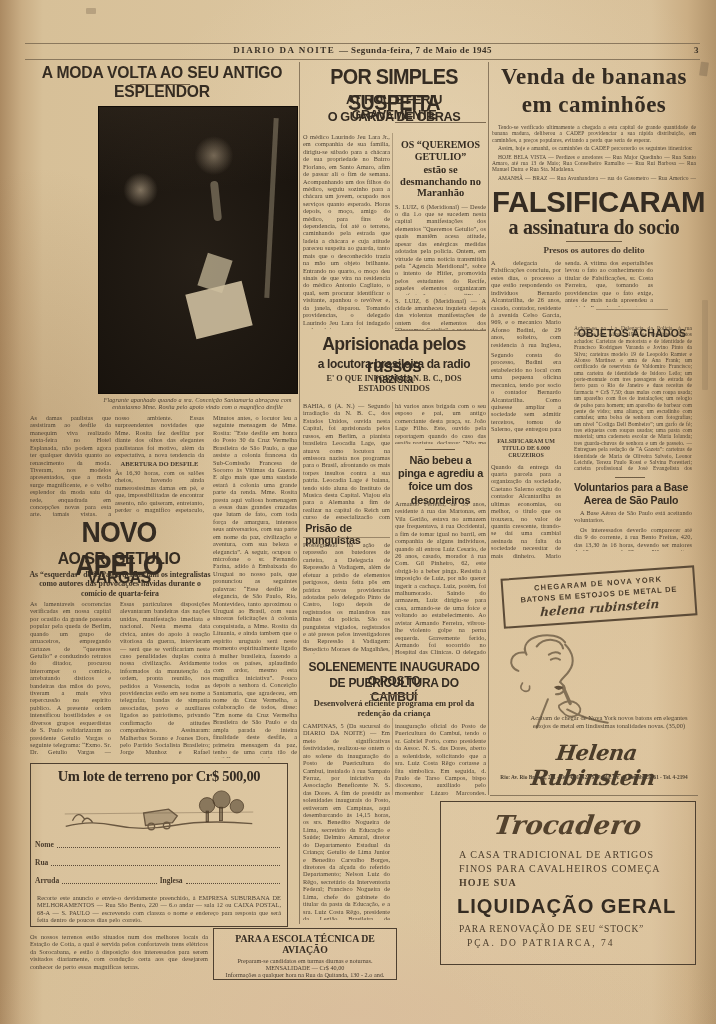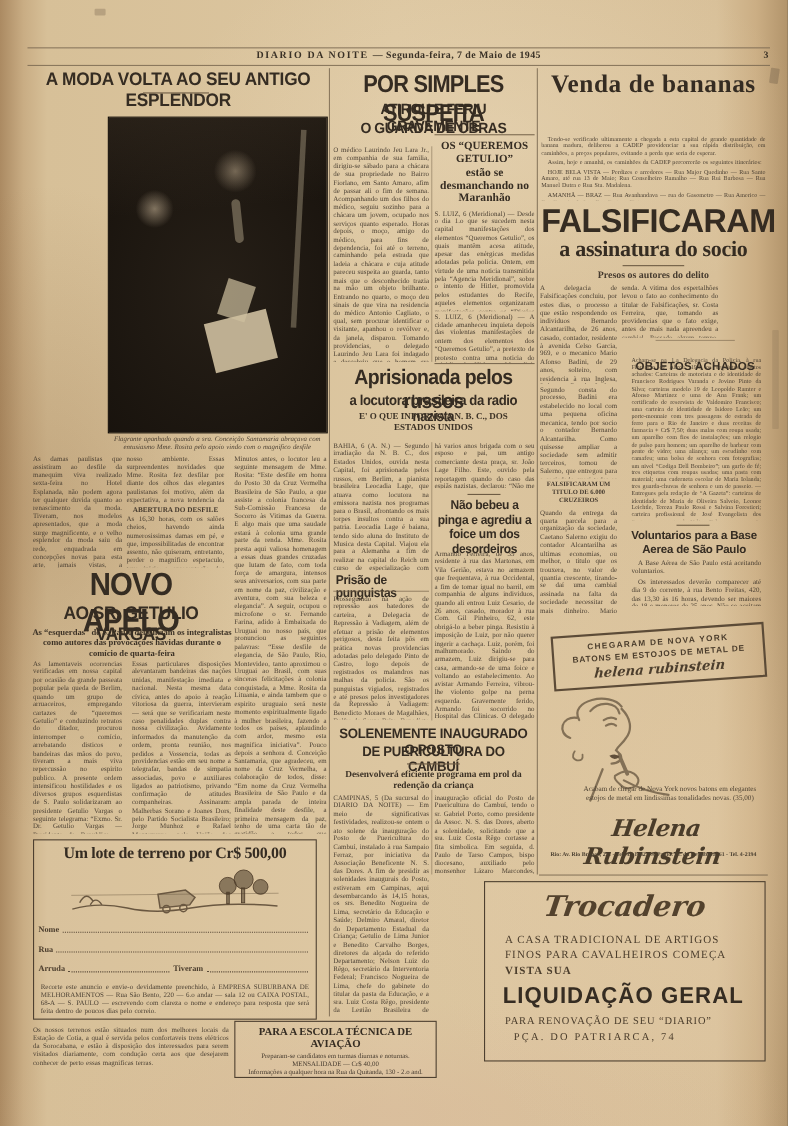--- a/index.html
+++ b/index.html
@@ -108,41 +108,41 @@
       <span>Nome</span>
         <span class="leader"></span>
     </div>
     <div class="formrow">
       <span>Rua</span>
         <span class="leader"></span>
     </div>
     <div class="formrow">
       <span>Arruda</span>
         <span class="leader"></span>
-      <span>Tiveram</span>
+      <span>Inglesa</span>
         <span class="leader"></span>
     </div>
     <div class="bt" style="margin:0 6px;height:34px;">Recorte este anuncio e envie-o devidamente preenchido, à EMPRESA SUBURBANA DE MELHORAMENTOS — Rua São Bento, 220 — 6.o andar — sala 12 ou CAIXA POSTAL, 68-A — S. PAULO — escrevendo com clareza o nome e endereço para resposta que será feita dentro de poucos dias pelo correio.</div>
   </div>
   <div class="abs bt" style="left:30px;top:933px;width:178px;height:72px;">Os nossos terrenos estão situados num dos melhores locais da Estação de Cotia, a qual é servida pelos confortaveis trens elétricos da Sorocabana, e estão à disposição dos interessados para serem visitados diariamente, com condução certa aos que desejarem conhecer de perto essas magnificas terras.</div>
 
   <div class="abs boxed" style="left:213px;top:928px;width:182px;height:50px;border-width:1px;">
     <div class="ctr serifhd hd" style="font-size:9.8px;margin-top:4px;">PARA A ESCOLA TÉCNICA DE AVIAÇÃO</div>
     <div class="ctr" style="font-size:6.2px;margin-top:2px;">Preparam-se candidatos em turmas diurnas e noturnas.</div>
     <div class="ctr" style="font-size:6.2px;">MENSALIDADE — Cr$ 40,00</div>
     <div class="ctr" style="font-size:6.2px;">Informações a qualquer hora na Rua da Quitanda, 130 - 2.o and.</div>
   </div>
 
   <div class="abs sanscond hd ctr" style="left:302px;top:64px;width:184px;font-size:22px;letter-spacing:-.8px;transform:scaleX(.9);">POR SIMPLES SUSPEITA</div>
   <div class="abs sanscond hd ctr" style="left:302px;top:92px;width:184px;font-size:13.5px;letter-spacing:-.4px;transform:scaleX(.94);">ATIROU E FERIU GRAVEMENTE</div>
   <div class="abs sanscond hd ctr" style="left:302px;top:109px;width:184px;font-size:13.5px;letter-spacing:-.4px;transform:scaleX(.94);">O GUARDA DE OBRAS</div>
   <div class="abs bt" style="left:303px;top:133px;width:87px;height:196px;">O médico Laurindo Jeu Lara Jr., em companhia de sua familia, dirigiu-se sábado para a chácara de sua propriedade no Bairro Fiorlano, em Santo Amaro, afim de passar ali o fim de semana. Acompanhando um dos filhos do médico, seguiu sozinho para a chácara um jovem, ocupado nos serviços quanto esperado. Horas depois, o moço, amigo do médico, para fins de dependencia, foi até o terreno, caminhando pela estrada que ladeia a chácara e cuja atitude pareceu suspeita ao guarda, tanto mais que o desconhecido trazia na mão um objeto brilhante. Entrando no quarto, o moço deu sinais de que vira na residencia do médico Antonio Cagliato, o qual, sem procurar identificar o visitante, apanhou o revólver e, da janela, disparou. Tomando providencias, o delegado Laurindo Jeu Lara foi indagado e descobriu que o homem era um dos guardas de obras do bairro, que fora gravemente ferido pelo projétil. O médico apontou sua dívida ao delegado de plantão da Central, até quase 12 horas, dar removido o ferido ao Hospital das Clinicas, abrindo-se rigoroso inquérito para que a autoridade seja processada.</div>
 
   <div class="abs" style="left:395px;top:122px;width:91px;height:207px;overflow:hidden;border-top:1px solid #7d6b52;border-bottom:1px solid #7d6b52;">
-    <div class="ctr serifhd hd" style="font-size:10px;line-height:1.15;margin-top:4px;">OS “QUEREMOS GETULIO”</div>
+    <div class="ctr serifhd hd" style="font-size:10px;line-height:1.15;margin-top:16px;">OS “QUEREMOS GETULIO”</div>
     <div class="ctr serifhd hd" style="font-size:10.5px;line-height:1.1;margin:2px 0 4px;">estão se desmanchando no Maranhão</div>
     <div class="bt" style="height:92px;">S. LUIZ, 6 (Meridional) — Desde o dia 1.o que se sucedem nesta capital manifestações dos elementos “Queremos Getulio”, os quais mantêm acesa atitude, apesar das enérgicas medidas adotadas pela policia. Ontem, em virtude de uma noticia transmitida pela “Agencia Meridional”, sobre o intento de Hitler, promovida pelos estudantes do Recife, aqueles elementos organizaram manifestações contra os “Diarios Associados”, apedrejando os jornaleiros e rasgando jornais.</div>
     <div class="bt" style="height:60px;margin-top:2px;">S. LUIZ, 6 (Meridional) — A cidade amanheceu inquieta depois das violentas manifestações de ontem dos elementos dos “Queremos Getulio”, a pretexto de protesto contra uma noticia do suicidio de Hitler e Mussolini, realizadas em Recife, conforme noticiou a “Meridional”. A policia manteve a ordem, apesar de não ser possivel evitar que os mais exaltados “getulistas” rasgassem os jornais e agredissem os guardas. Os moradores de hoje dirigem preces exigindo mais energica repressão aos desordeiros e segurança para a venda dos jornais.</div>
   </div>
 
   <div class="abs sanscond hd ctr" style="left:302px;top:333px;width:184px;font-size:19px;letter-spacing:-.6px;transform:scaleX(.93);">Aprisionada pelos russos</div>
   <div class="abs sanscond hd ctr" style="left:302px;top:356px;width:184px;font-size:13px;letter-spacing:-.4px;transform:scaleX(.92);">a locutora brasileira da radio nazista</div>
   <div class="abs subhead ctr" style="left:312px;top:374px;width:164px;font-size:8.2px;line-height:1.25;">E' O QUE INFORMA A N. B. C., DOS ESTADOS UNIDOS</div>
   <div class="abs bt" style="left:303px;top:402px;width:87px;height:117px;">BAHIA, 6 (A. N.) — Segundo irradiação da N. B. C., dos Estados Unidos, ouvida nesta Capital, foi aprisionada pelos russos, em Berlim, a pianista brasileira Leocadia Lage, que atuava como locutora na emissora nazista nos programas para o Brasil, afrontando os mais torpes insultos contra a sua patria. Leocadia Lage é baiana, tendo sido aluna do Instituto de Musica desta Capital. Viajou ela para a Alemanha a fim de realizar na capital do Reich um curso de especialização com auxilio deste Estado, no governo do sr. Juraci de Magalhães. Chegando à Alemanha, Leocadia Lage tornou-se uma fervorosa adepta do nazismo, tendo seu nome figurado no noticiario dos jornais desde então,</div>
   <div class="abs bt" style="left:395px;top:402px;width:91px;height:42px;">há varios anos brigada com o seu esposo e pai, um antigo comerciante desta praça, sr. João Lage Filho. Este, ouvido pela reportagem quando do caso das espiãs nazistas, declarou: “Não me admira que minha filha se tornasse indigna de sua patria porque, antes disso, já se manifestara indigna de seu proprio pai”.</div>
@@ -156,20 +156,21 @@
   <div class="abs bt" style="left:303px;top:541px;width:87px;height:113px;">Prosseguindo na ação de repressão aos batedores de carteira, a Delegacia de Repressão à Vadiagem, além de efetuar a prisão de elementos perigosos, desta feita pôs em prática novas providencias adotadas pelo delegado Pinto de Castro, logo depois de registrados os malandros nas malhas da policia. São os punguistas vigiados, registrados e até presos pelos investigadores da Repressão à Vadiagem: Benedicto Moraes de Magalhães, Delfro de Souza Brito, Benedicto Paulo Cabral, Raul Arruda, João Francisco dos Santos, Manoel dos Santos, Alcindo da Costa, Manoel Ferreira Lourenço de Almeida, José Vicentino Martins, vulgo “Cajú”, e José Alfredo de Souza Paulino.</div>
 
   <div class="abs sanscond hd ctr" style="left:302px;top:660px;width:184px;font-size:12.5px;letter-spacing:-.3px;transform:scaleX(.96);">SOLENEMENTE INAUGURADO O POSTO</div>
   <div class="abs sanscond hd ctr" style="left:302px;top:676px;width:184px;font-size:12.5px;letter-spacing:-.3px;transform:scaleX(.96);">DE PUERICULTURA DO CAMBUÍ</div>
   <div class="abs shortrule" style="left:370px;top:694px;width:48px;"></div>
   <div class="abs subhead ctr" style="left:306px;top:698px;width:176px;font-size:8.5px;line-height:1.2;">Desenvolverá eficiente programa em prol da redenção da criança</div>
   <div class="abs bt" style="left:303px;top:722px;width:87px;height:198px;">CAMPINAS, 5 (Da sucursal do DIARIO DA NOITE) — Em meio de significativas festividades, realizou-se ontem o ato solene da inauguração do Posto de Puericultura do Cambuí, instalado à rua Sampaio Ferraz, por iniciativa da Associação Beneficente N. S. das Dores. A fim de presidir as solenidades inaugurais do Posto, estiveram em Campinas, aqui desembarcando às 14,15 horas, os srs. Benedito Nogueira de Lima, secretário da Educação e Saúde; Delmiro Amaral, diretor do Departamento Estadual da Criança; Getulio de Lima Junior e Benedito Carvalho Borges, diretores da alçada do referido Departamento; Nelson Luiz do Rêgo, secretário da Interventoria Federal; Francisco Nogueira de Lima, chefe do gabinete do titular da pasta da Educação, e a sra. Luiz Costa Rêgo, presidente da Legião Brasileira de Assistencia, em S. Paulo, e diretora da Campanha Nacional de Redenção da Criança. Os visitantes foram recebidos pelas autoridades locais, rumando logo para a sede do Posto, sito no Industrial “Bento Quirino”, onde está instalado o Dispensario de Puericultura.</div>
   <div class="abs bt" style="left:395px;top:722px;width:91px;height:73px;">inauguração oficial do Posto de Puericultura do Cambuí, tendo o sr. Gabriel Porto, como presidente da Assoc. N. S. das Dores, aberto a solenidade, solicitando que a sra. Luiz Costa Rêgo cortasse a fita simbolica. Em seguida, d. Paulo de Tarso Campos, bispo diocesano, auxiliado pelo monsenhor Lázaro Marcondes, procedeu à benção do prédio; discursou, no momento, o sr. Rui de Almeida Barbosa, vice-presidente daquela Associação. Falou, depois, o sr. Delmiro de Azevedo, que anunciou a campanha das “Dietas Associadas” em favor da jornada pela redenção da criança. Falou, encerrando o ato, o sr. Nogueira de Lima.</div>
 
   <div class="abs serifhd hd ctr" style="left:490px;top:64px;width:208px;font-size:23px;font-weight:600;letter-spacing:.5px;">Venda de bananas</div>
+  <div class="abs serifhd hd ctr" style="left:490px;top:92px;width:208px;font-size:23px;font-weight:600;letter-spacing:.5px;">em caminhões</div>
   <div class="abs bt tiny" style="left:492px;top:124px;width:204px;height:58px;">
     <p>Tendo-se verificado ultimamente a chegada a esta capital de grande quantidade de banana madura, deliberou a CADEP providenciar a sua rápida distribuição, em caminhões, a preços populares, evitando a perda que seria de esperar.</p>
     <p>Assim, hoje e amanhã, os caminhões da CADEP percorrerão os seguintes itinerários:</p>
     <p>HOJE BELA VISTA — Perdizes e arredores — Rua Major Quedinho — Rua Santo Amaro, até rua 13 de Maio; Rua Conselheiro Ramalho — Rua Rui Barbosa — Rua Manuel Dutra e Rua Sta. Madalena.</p>
     <p>AMANHÃ — BRAZ — Rua Avanhandava — rua do Gasometro — Rua Americo — Rua Carneiro Leão e Rua Caetano Pinto.</p>
 
   </div>
 
   <div class="abs sanscond hd ctr" style="left:490px;top:185px;width:208px;font-size:30px;letter-spacing:-.5px;transform:scaleX(.98);">FALSIFICARAM</div>
   <div class="abs serifhd hd ctr" style="left:490px;top:216px;width:208px;font-size:20px;letter-spacing:-.3px;">a assinatura do socio</div>
@@ -223,20 +224,20 @@
     <div class="ctr" style="position:absolute;left:4px;top:216px;width:200px;font-size:5.3px;font-weight:bold;color:#4a3f30;">Rio: Av. Rio Branco, 211 - Tel. 42-1442  •  S. Paulo: Pr. da República, 61 - Tel. 4-2194</div>
   </div>
 
   <div class="abs rule" style="left:490px;top:795px;width:208px;height:1px;"></div>
 
   <div class="abs boxed" style="left:440px;top:801px;width:254px;height:162px;border-width:1.5px;">
     <div class="script ctr" style="font-size:26px;color:#53422d;margin-top:8px;">Trocadero</div>
     <div style="margin:8px 0 0 18px;font-size:10px;letter-spacing:1px;color:#4c3e2d;line-height:1.4;">
       <div>A CASA TRADICIONAL DE ARTIGOS</div>
       <div>FINOS PARA CAVALHEIROS COMEÇA</div>
-      <div style="font-weight:bold;">VISTA SUA</div>
+      <div style="font-weight:bold;">HOJE SUA</div>
     </div>
     <div class="sanscond hd" style="margin:4px 0 0 16px;font-size:21px;letter-spacing:1px;transform:scaleX(.96);transform-origin:left;">LIQUIDAÇÃO GERAL</div>
-    <div style="margin:6px 0 0 18px;font-size:9.5px;letter-spacing:.8px;color:#4c3e2d;">PARA RENOVAÇÃO DE SEU “DIARIO”</div>
+    <div style="margin:6px 0 0 18px;font-size:9.5px;letter-spacing:.8px;color:#4c3e2d;">PARA RENOVAÇÃO DE SEU “STOCK”</div>
     <div style="margin:4px 0 0 26px;font-size:9.5px;letter-spacing:2px;color:#4c3e2d;">PÇA.  DO  PATRIARCA,  74</div>
   </div>
 
 </div>
 
 </body></html>

